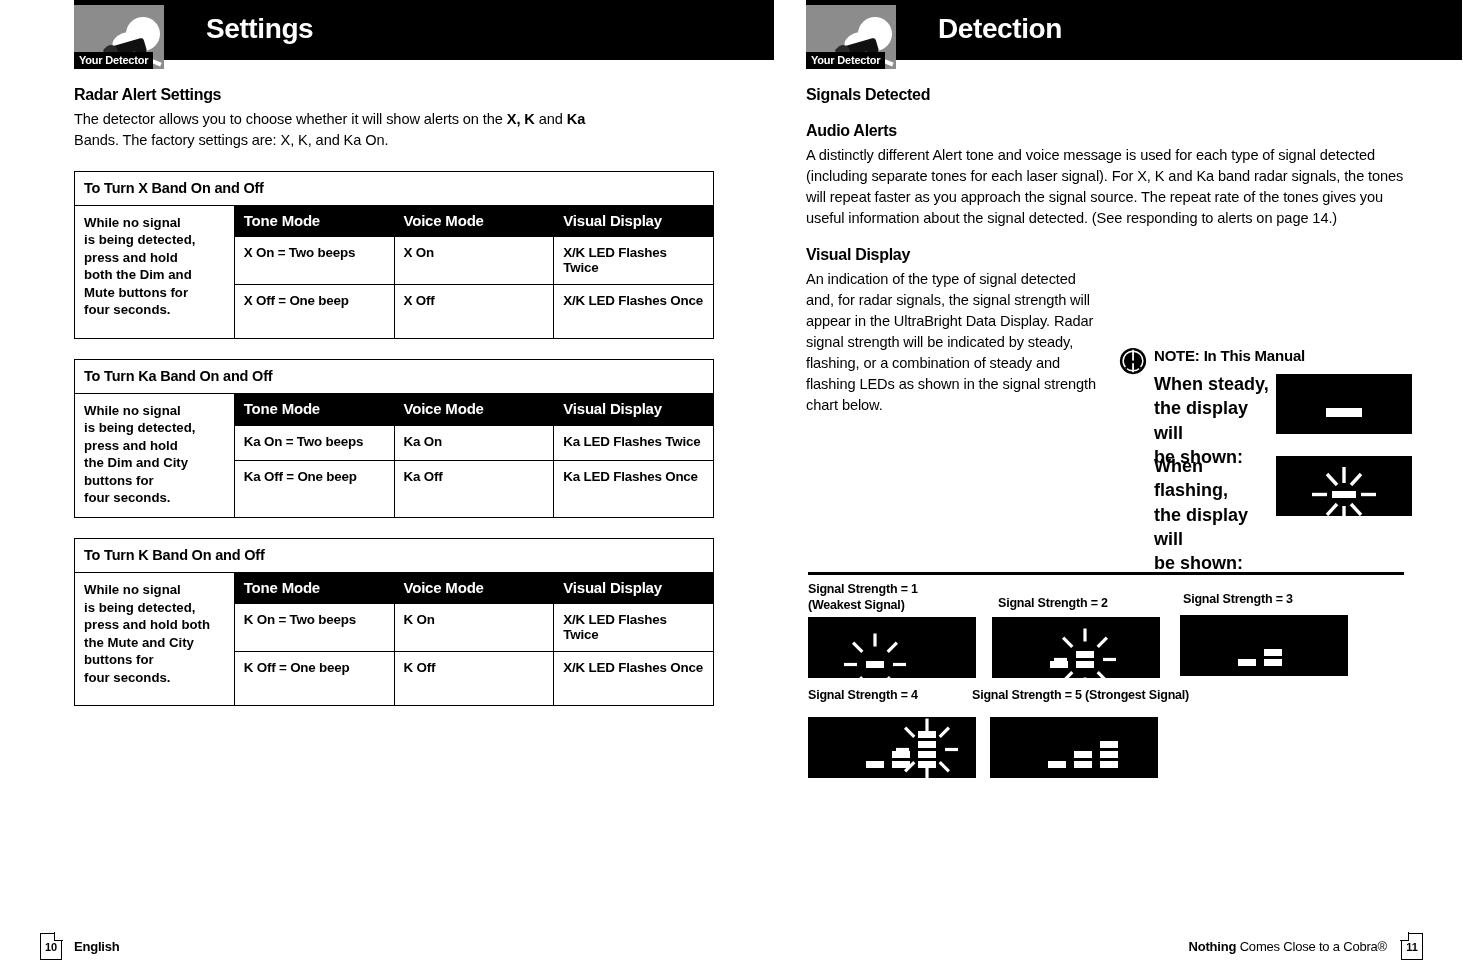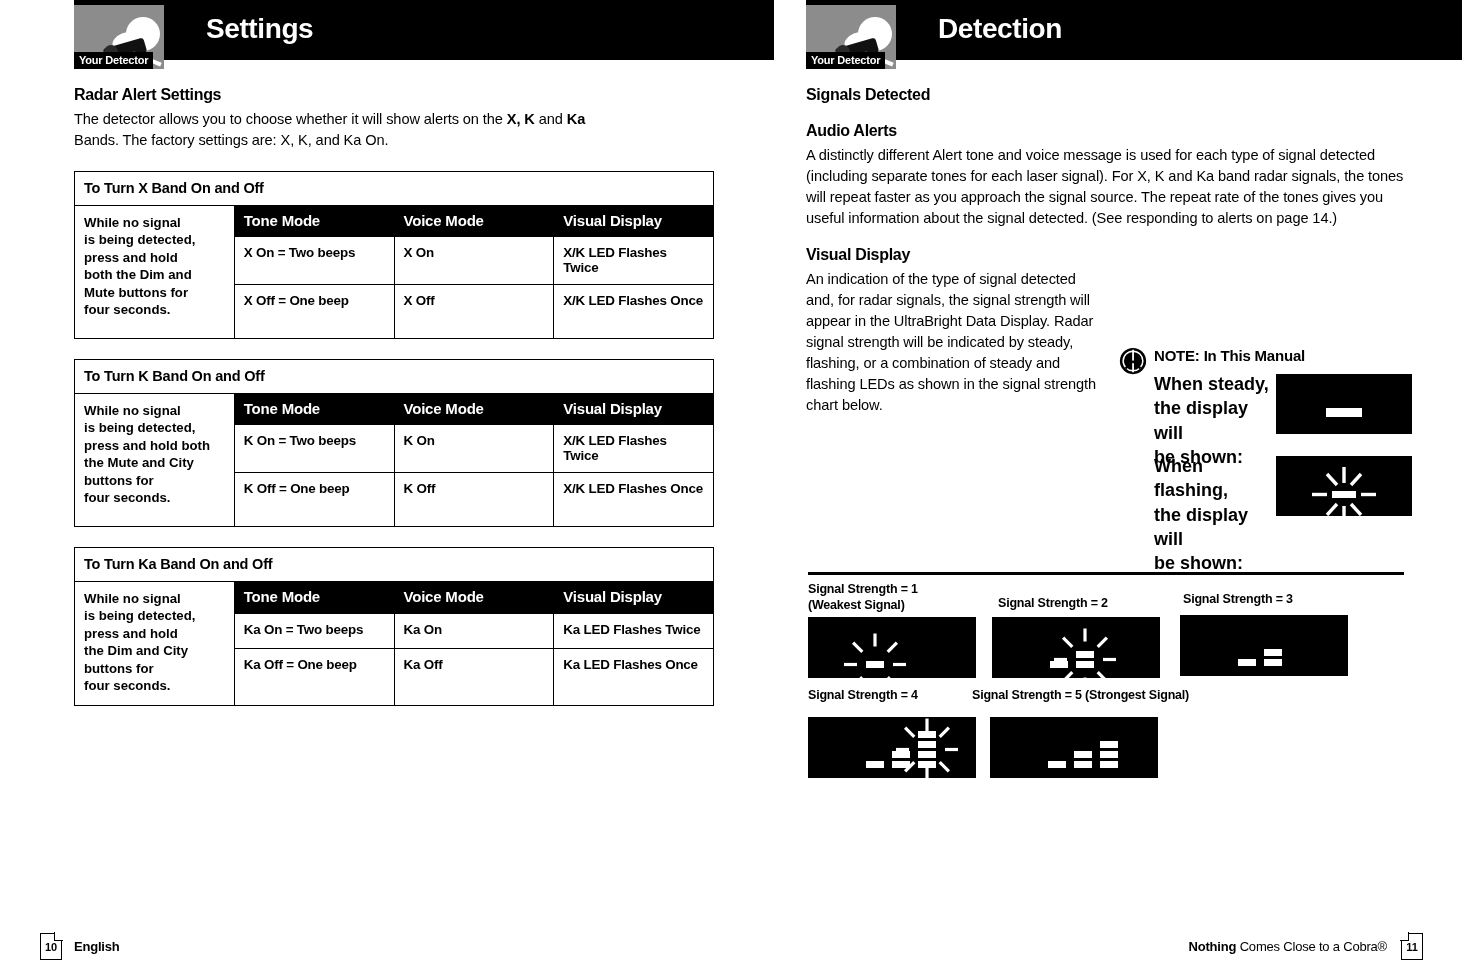--- a/index.html
+++ b/index.html
@@ -196,60 +196,60 @@
             <tr>
               <td class="datacell c-tone" style="padding-bottom: 30px;">X Off = One beep</td>
               <td class="datacell c-voice" style="padding-bottom: 30px;">X Off</td>
               <td class="datacell c-visual" style="padding-bottom: 30px;">X/K LED Flashes Once</td>
             </tr>
           </tbody>
         </table>
         <table class="bandtbl">
           <tbody>
             <tr>
+              <td class="caption" colspan="4">To Turn Ka Band On and Off</td>
+            </tr>
+            <tr>
+              <td class="sidecell" rowspan="3">While no signal<br>is being detected,<br>press and hold<br>the <b>Dim</b> and <b>City</b><br>buttons for<br>four seconds.</td>
+              <td class="hdrcell c-tone">Tone Mode</td>
+              <td class="hdrcell c-voice">Voice Mode</td>
+              <td class="hdrcell c-visual">Visual Display</td>
+            </tr>
+            <tr>
+              <td class="datacell c-tone">Ka On = Two beeps</td>
+              <td class="datacell c-voice">Ka On</td>
+              <td class="datacell c-visual">Ka LED Flashes Twice</td>
+            </tr>
+            <tr>
+              <td class="datacell c-tone" style="padding-bottom: 30px;">Ka Off = One beep</td>
+              <td class="datacell c-voice" style="padding-bottom: 30px;">Ka Off</td>
+              <td class="datacell c-visual" style="padding-bottom: 30px;">Ka LED Flashes Once</td>
+            </tr>
+          </tbody>
+        </table>
+        <table class="bandtbl">
+          <tbody>
+            <tr>
               <td class="caption" colspan="4">To Turn K Band On and Off</td>
             </tr>
             <tr>
               <td class="sidecell" rowspan="3">While no signal<br>is being detected,<br>press and hold both<br>the <b>Mute</b> and <b>City</b><br>buttons for<br>four seconds.</td>
               <td class="hdrcell c-tone">Tone Mode</td>
               <td class="hdrcell c-voice">Voice Mode</td>
               <td class="hdrcell c-visual">Visual Display</td>
             </tr>
             <tr>
               <td class="datacell c-tone">K On = Two beeps</td>
               <td class="datacell c-voice">K On</td>
               <td class="datacell c-visual">X/K LED Flashes Twice</td>
             </tr>
             <tr>
               <td class="datacell c-tone" style="padding-bottom: 30px;">K Off = One beep</td>
               <td class="datacell c-voice" style="padding-bottom: 30px;">K Off</td>
               <td class="datacell c-visual" style="padding-bottom: 30px;">X/K LED Flashes Once</td>
-            </tr>
-          </tbody>
-        </table>
-        <table class="bandtbl">
-          <tbody>
-            <tr>
-              <td class="caption" colspan="4">To Turn Ka Band On and Off</td>
-            </tr>
-            <tr>
-              <td class="sidecell" rowspan="3">While no signal<br>is being detected,<br>press and hold<br>the <b>Dim</b> and <b>City</b><br>buttons for<br>four seconds.</td>
-              <td class="hdrcell c-tone">Tone Mode</td>
-              <td class="hdrcell c-voice">Voice Mode</td>
-              <td class="hdrcell c-visual">Visual Display</td>
-            </tr>
-            <tr>
-              <td class="datacell c-tone">Ka On = Two beeps</td>
-              <td class="datacell c-voice">Ka On</td>
-              <td class="datacell c-visual">Ka LED Flashes Twice</td>
-            </tr>
-            <tr>
-              <td class="datacell c-tone" style="padding-bottom: 30px;">Ka Off = One beep</td>
-              <td class="datacell c-voice" style="padding-bottom: 30px;">Ka Off</td>
-              <td class="datacell c-visual" style="padding-bottom: 30px;">Ka LED Flashes Once</td>
             </tr>
           </tbody>
         </table>
       </div>
   </div>
 
   <div class="col-right">
     <h2 class="sect">Signals Detected</h2>
 
     <h2 class="sect" style="margin-top:18px;">Audio Alerts</h2>

